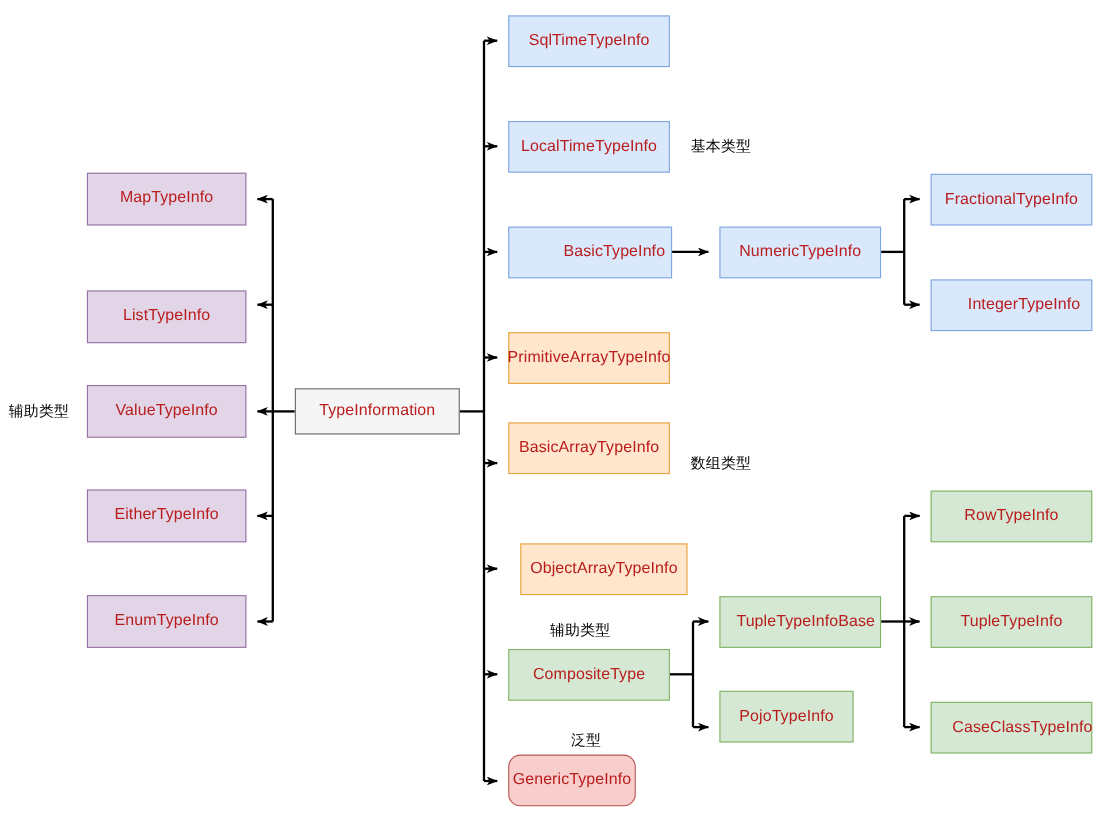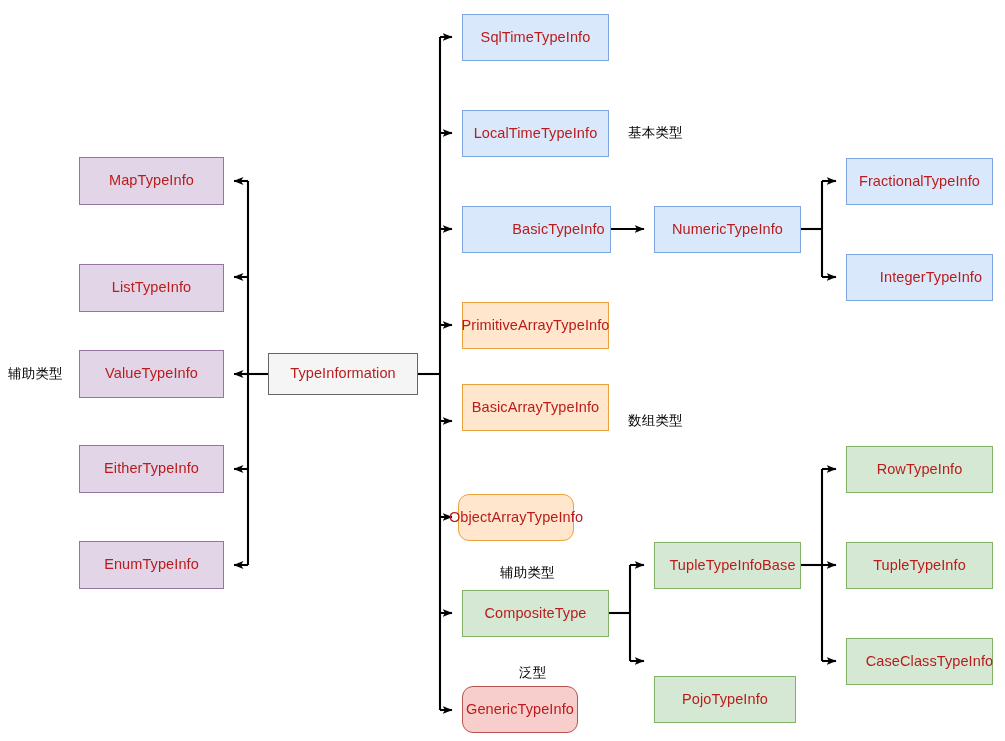--- a/index.html
+++ b/index.html
@@ -155,31 +155,31 @@
   <div class="node blue" style="left:846px; top:254px; width:147px; height:47px;padding-left:23px;">
     <span>IntegerTypeInfo</span>
   </div>
 
   <div class="node orange" style="left:462px; top:302px; width:147px; height:47px;">
     <span>PrimitiveArrayTypeInfo</span>
   </div>
   <div class="node orange" style="left:462px; top:384px; width:147px; height:47px;">
     <span>BasicArrayTypeInfo</span>
   </div>
-  <div class="node orange" style="left:458px; top:494px; width:116px; height:47px;border-radius:11px;">
+  <div class="node orange" style="left:473px; top:494px; width:152px; height:47px;">
     <span>ObjectArrayTypeInfo</span>
   </div>
 
   <div class="node green" style="left:462px; top:590px; width:147px; height:47px;">
     <span>CompositeType</span>
   </div>
   <div class="node green" style="left:654px; top:542px; width:147px; height:47px;padding-left:10px;">
     <span>TupleTypeInfoBase</span>
   </div>
-  <div class="node green" style="left:654px; top:676px; width:142px; height:47px;">
+  <div class="node green" style="left:654px; top:628px; width:122px; height:47px;">
     <span>PojoTypeInfo</span>
   </div>
   <div class="node green" style="left:846px; top:446px; width:147px; height:47px;">
     <span>RowTypeInfo</span>
   </div>
   <div class="node green" style="left:846px; top:542px; width:147px; height:47px;">
     <span>TupleTypeInfo</span>
   </div>
   <div class="node green" style="left:846px; top:638px; width:147px; height:47px;padding-left:20px;">
     <span>CaseClassTypeInfo</span>

